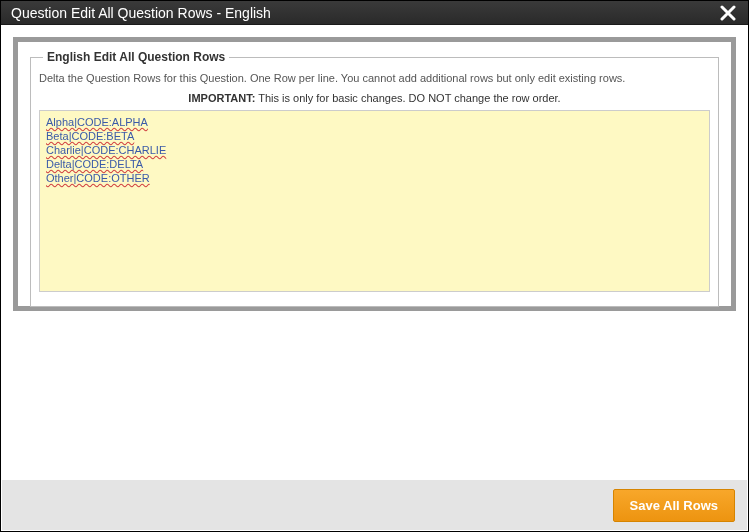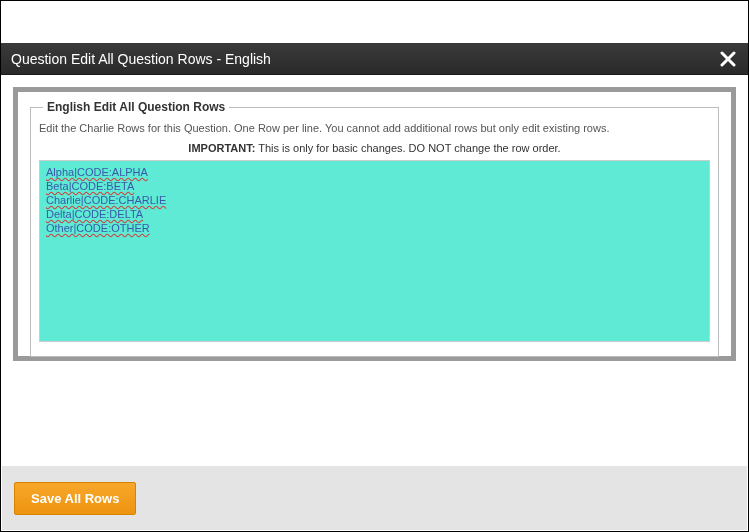--- a/index.html
+++ b/index.html
@@ -6,28 +6,27 @@
     body {
       font-family: Arial, Helvetica, sans-serif;
       background: #ffffff;
       width: 749px;
       height: 532px;
       overflow: hidden;
     }
     .titlebar {
       background: #333333;
       background: linear-gradient(to bottom, #3a3a3a, #2a2a2a);
-      height: 32px;
+      height: 24px;
       display: flex;
       align-items: center;
       justify-content: space-between;
       padding: 0 10px;
       color: #ffffff;
       border-bottom: 1px solid #1a1a1a;
-      margin-top: 42px;
     }
     .titlebar-title {
       font-size: 14px;
       font-weight: normal;
     }
     .close-icon {
       cursor: pointer;
       width: 20px;
       height: 20px;
       display: flex;
@@ -72,42 +71,42 @@
       text-align: center;
     }
     .panel-important strong {
       font-weight: bold;
     }
     .rows-textarea {
       width: 100%;
       height: 182px;
       resize: none;
       border: 1px solid #cccccc;
-      background: #5eead4;
+      background: #fef9c3;
       font-family: Arial, Helvetica, sans-serif;
       font-size: 11px;
       color: #3a5aa8;
       padding: 4px 6px;
       line-height: 14px;
       text-decoration: underline;
       text-decoration-color: #d04040;
       text-decoration-style: wavy;
       text-decoration-skip-ink: none;
       outline: none;
     }
     .footer {
       position: absolute;
       bottom: 1px;
       left: 1px;
       right: 1px;
-      height: 64px;
+      height: 50px;
       background: #e4e4e4;
       display: flex;
       align-items: center;
-      justify-content: flex-start;
+      justify-content: flex-end;
       padding: 0 12px;
     }
     .save-btn {
       background: #f39c12;
       background: linear-gradient(to bottom, #f8a72a, #ed9410);
       border: 1px solid #d68400;
       color: #ffffff;
       font-weight: bold;
       font-size: 13px;
       padding: 8px 16px;
@@ -131,21 +130,21 @@
       <svg viewBox="0 0 16 16">
           <path d="M2 2 L14 14 M14 2 L2 14" stroke="#ffffff" stroke-width="3" stroke-linecap="round"></path>
         </svg>
     </span>
   </div>
 
   <div class="main-content">
     <div class="panel-border">
       <fieldset class="panel-fieldset">
         <legend class="panel-legend">English Edit All Question Rows</legend>
-        <p class="panel-desc">Edit the Charlie Rows for this Question. One Row per line. You cannot add additional rows but only edit existing rows.</p>
+        <p class="panel-desc">Delta the Question Rows for this Question. One Row per line. You cannot add additional rows but only edit existing rows.</p>
         <p class="panel-important">
           <strong>IMPORTANT:</strong><span> This is only for basic changes. DO NOT change the row order.</span>
         </p>
         <textarea class="rows-textarea" spellcheck="false" style="">Alpha|CODE:ALPHA
 Beta|CODE:BETA
 Charlie|CODE:CHARLIE
 Delta|CODE:DELTA
 Other|CODE:OTHER</textarea>
       </fieldset>
     </div>

